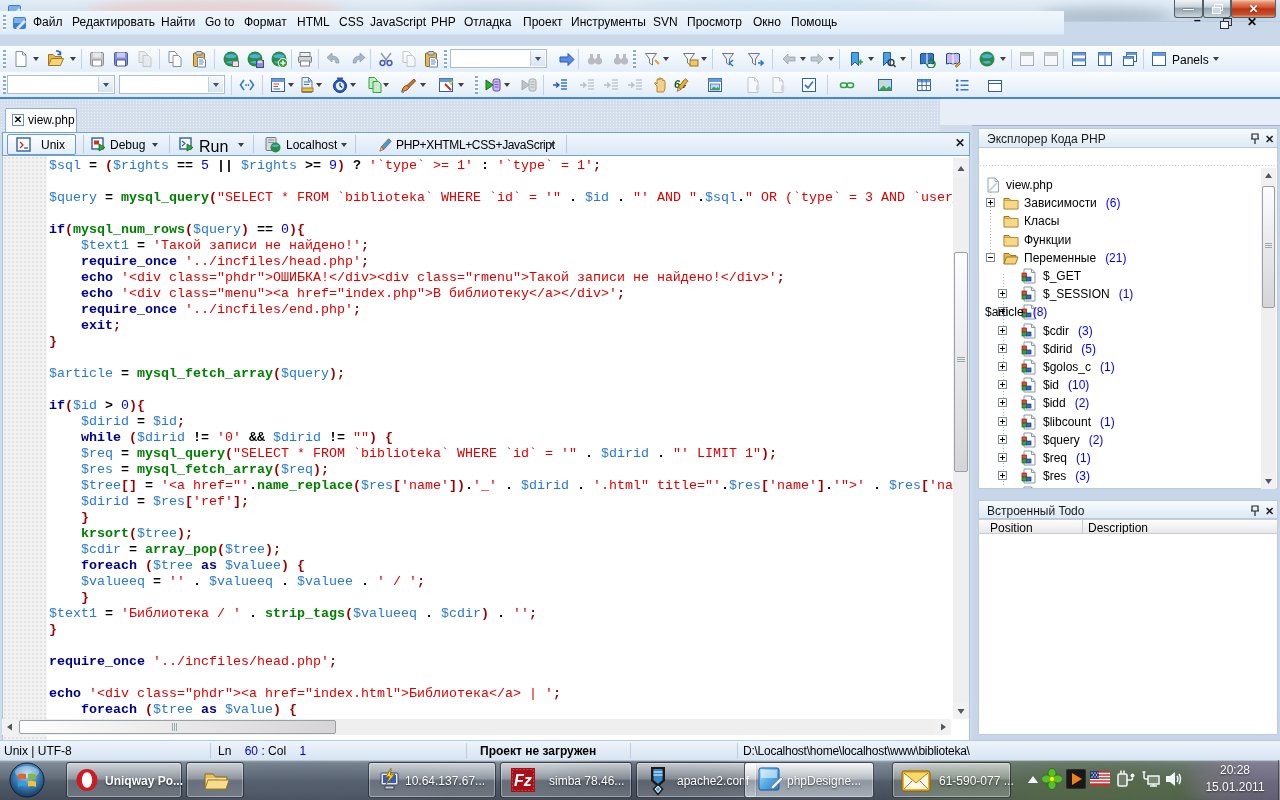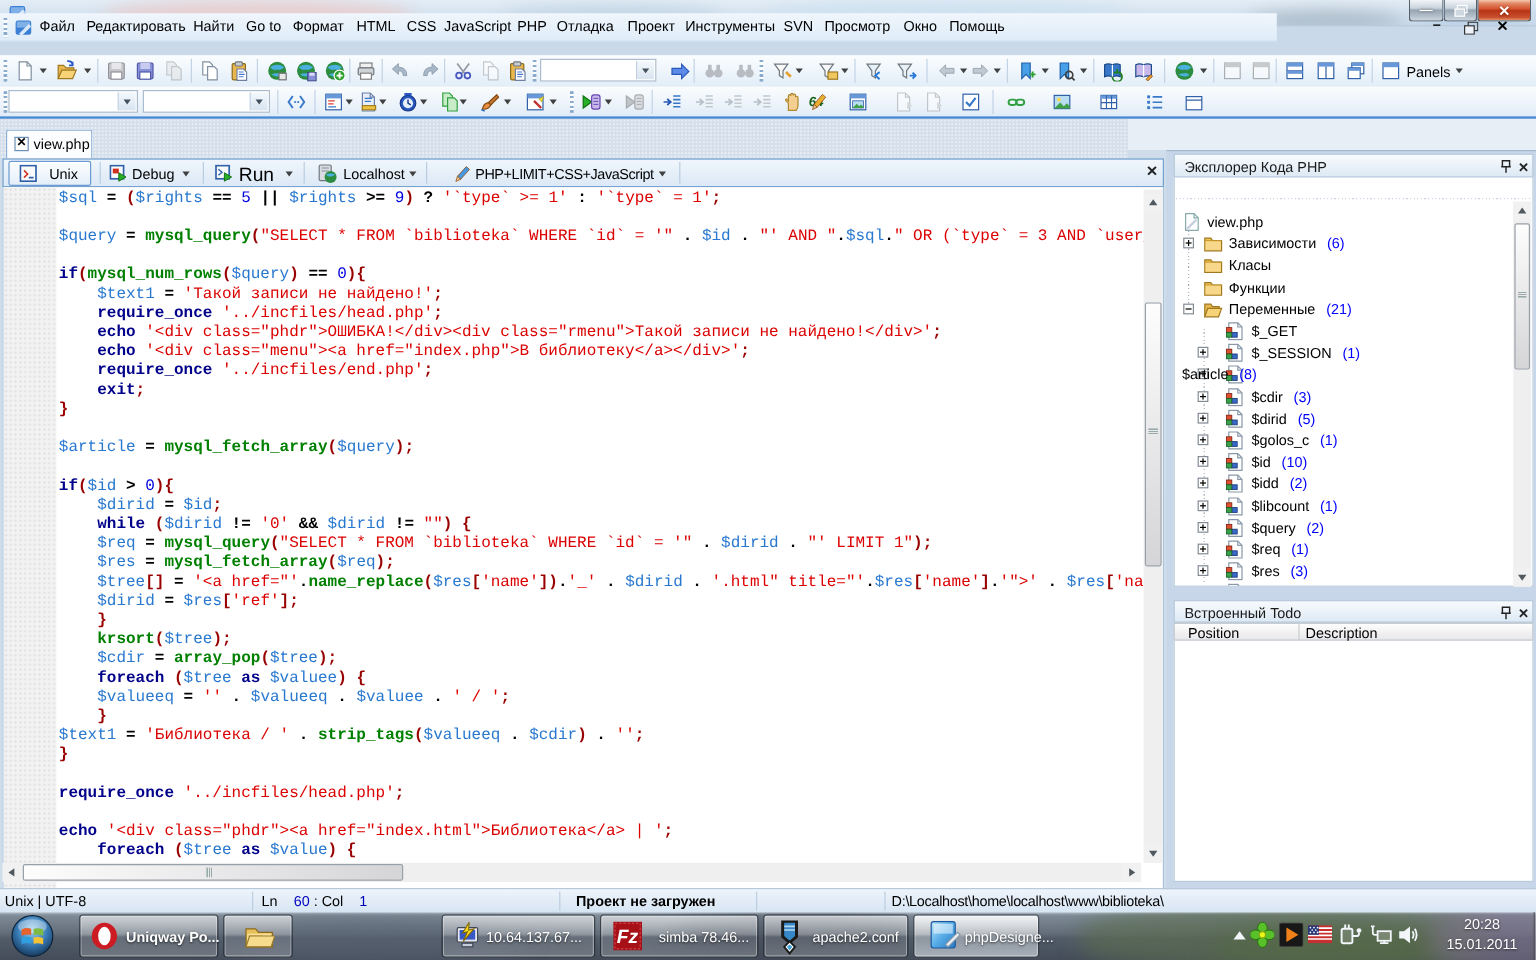--- a/index.html
+++ b/index.html
@@ -569,21 +569,21 @@
         </svg>
         <div class="abs" style="left:283px;top:5px;font-size:12px;">Localhost</div>
         <div class="da" style="left:338px;top:10px;"></div>
         <div class="cbsep" style="left:352px;"></div>
         <svg class="abs" style="left:373px;top:3px" width="18" height="18" viewBox="0 0 18 18">
           <g transform="rotate(42 9 9)">
             <rect x="7.5" y="2" width="3.6" height="11" fill="#4898e0" stroke="#904810" stroke-width="0.6"></rect>
             <path d="M7.5 13 H11.1 L9.3 17 Z" fill="#f0c890" stroke="#904810" stroke-width="0.6"></path>
           </g>
         </svg>
-        <div class="abs" style="left:393px;top:5px;font-size:12px;letter-spacing:-0.35px;">PHP+LIMIT+CSS+JavaScript</div>
+        <div class="abs" style="left:393px;top:5px;font-size:12px;letter-spacing:-0.35px;">PHP+XHTML+CSS+JavaScript</div>
         <div class="da" style="left:546px;top:10px;"></div>
         <div class="cbsep" style="left:563px;"></div>
         <div class="abs" style="left:952px;top:3px;font-size:12px;font-weight:bold;color:#222;">✕</div>
       </div>
 
     <div id="editor">
       <div id="gutter"></div>
       <pre id="code"><span class="v">$sql</span> <span class="o">=</span> <span class="b">(</span><span class="v">$rights</span> <span class="o">==</span> <span class="n">5</span> <span class="o">||</span> <span class="v">$rights</span> <span class="o">&gt;=</span> <span class="n">9</span><span class="b">)</span> <span class="o">?</span> <span class="s">'`type` &gt;= 1'</span> <span class="o">:</span> <span class="s">'`type` = 1'</span><span class="b">;</span>
 
 <span class="v">$query</span> <span class="o">=</span> <span class="f">mysql_query</span><span class="b">(</span><span class="s">"SELECT * FROM `biblioteka` WHERE `id` = '"</span> <span class="o">.</span> <span class="v">$id</span> <span class="o">.</span> <span class="s">"' AND "</span><span class="o">.</span><span class="v">$sql</span><span class="o">.</span><span class="s">" OR (`type` = 3 AND `user_id` = '"</span>
@@ -939,34 +939,43 @@
       <div class="tkbtn" style="left:636px;width:121px;">
         <svg style="position:absolute;left:8px;top:3px" width="26" height="30" viewBox="0 0 26 30">
           <path d="M6 1 H20 V15 L13 21 L6 15 Z" fill="#1a1a1a"></path>
           <path d="M8.5 3 H17.5 V14 L13 18 L8.5 14 Z" fill="#3888c8"></path>
           <path d="M8.5 6 H17.5 M8.5 9 H17.5" stroke="#b8d8f0" stroke-width="1.4"></path>
           <path d="M13 18.5 L17.5 23 L13 28.5 L8.5 23 Z" fill="#fff" stroke="#1a1a1a" stroke-width="1.6"></path>
           <path d="M13 21 L15.3 23 L13 26 L10.7 23 Z" fill="#48a0d8"></path>
         </svg>
         <div class="lbl" style="left:40px;">apache2.conf</div>
       </div>
-      <div class="tkbtn" style="left:761px;width:105px;background:linear-gradient(rgba(255,255,255,.9), rgba(255,255,255,.55) 46%, rgba(238,244,250,.38) 52%, rgba(232,240,248,.6));">
+      <div class="tkbtn" style="left:744px;width:130px;background:linear-gradient(rgba(255,255,255,.9), rgba(255,255,255,.55) 46%, rgba(238,244,250,.38) 52%, rgba(232,240,248,.6));">
         <svg style="position:absolute;left:12px;top:4px" width="28" height="28" viewBox="0 0 28 28">
           <defs>
             <linearGradient id="pcube" x1="0" y1="0" x2="1" y2="1">
               <stop offset="0" stop-color="#bfe4f8"></stop>
               <stop offset=".5" stop-color="#58aee8"></stop>
               <stop offset="1" stop-color="#2878c0"></stop>
             </linearGradient>
           </defs>
           <rect x="2" y="1" width="20" height="22" rx="2" fill="url(#pcube)" stroke="#1858a0"></rect>
           <rect x="4" y="3" width="16" height="8" fill="rgba(255,255,255,.5)"></rect>
           <path d="M14 20 L24 10 L26 12 L16 22 Z" fill="#e8eef4" stroke="#8898a8"></path>
         </svg>
         <div class="lbl" style="left:42px;">phpDesigne...</div>
+      </div>
+      <div class="tkbtn" style="left:892px;width:119px;">
+        <svg style="position:absolute;left:8px;top:7px" width="30" height="22" viewBox="0 0 30 22">
+          <rect x="1" y="1" width="28" height="20" rx="2" fill="#f0b020" stroke="#906008"></rect>
+          <rect x="3" y="3" width="24" height="16" fill="#fff8e8"></rect>
+          <path d="M3 3 L15 13 L27 3" fill="#f8d868" stroke="#b08018"></path>
+          <path d="M3 19 L11 11 M27 19 L19 11" stroke="#b08018"></path>
+        </svg>
+        <div class="lbl" style="left:46px;">61-590-077 ...</div>
       </div>
       <svg style="position:absolute;left:1027px;top:15px" width="12" height="9" viewBox="0 0 14 10">
         <path d="M7 1 L13 9 H1 Z" fill="#f2f6fa"></path>
       </svg>
       <svg style="position:absolute;left:1042px;top:8px" width="20" height="22" viewBox="0 0 20 22">
         <g fill="#58c028" stroke="#2a7010" stroke-width="0.8">
           <ellipse cx="10" cy="5.5" rx="4" ry="5"></ellipse>
           <ellipse cx="10" cy="16.5" rx="4" ry="5"></ellipse>
           <ellipse cx="4.5" cy="11" rx="5" ry="4"></ellipse>
           <ellipse cx="15.5" cy="11" rx="5" ry="4"></ellipse>

